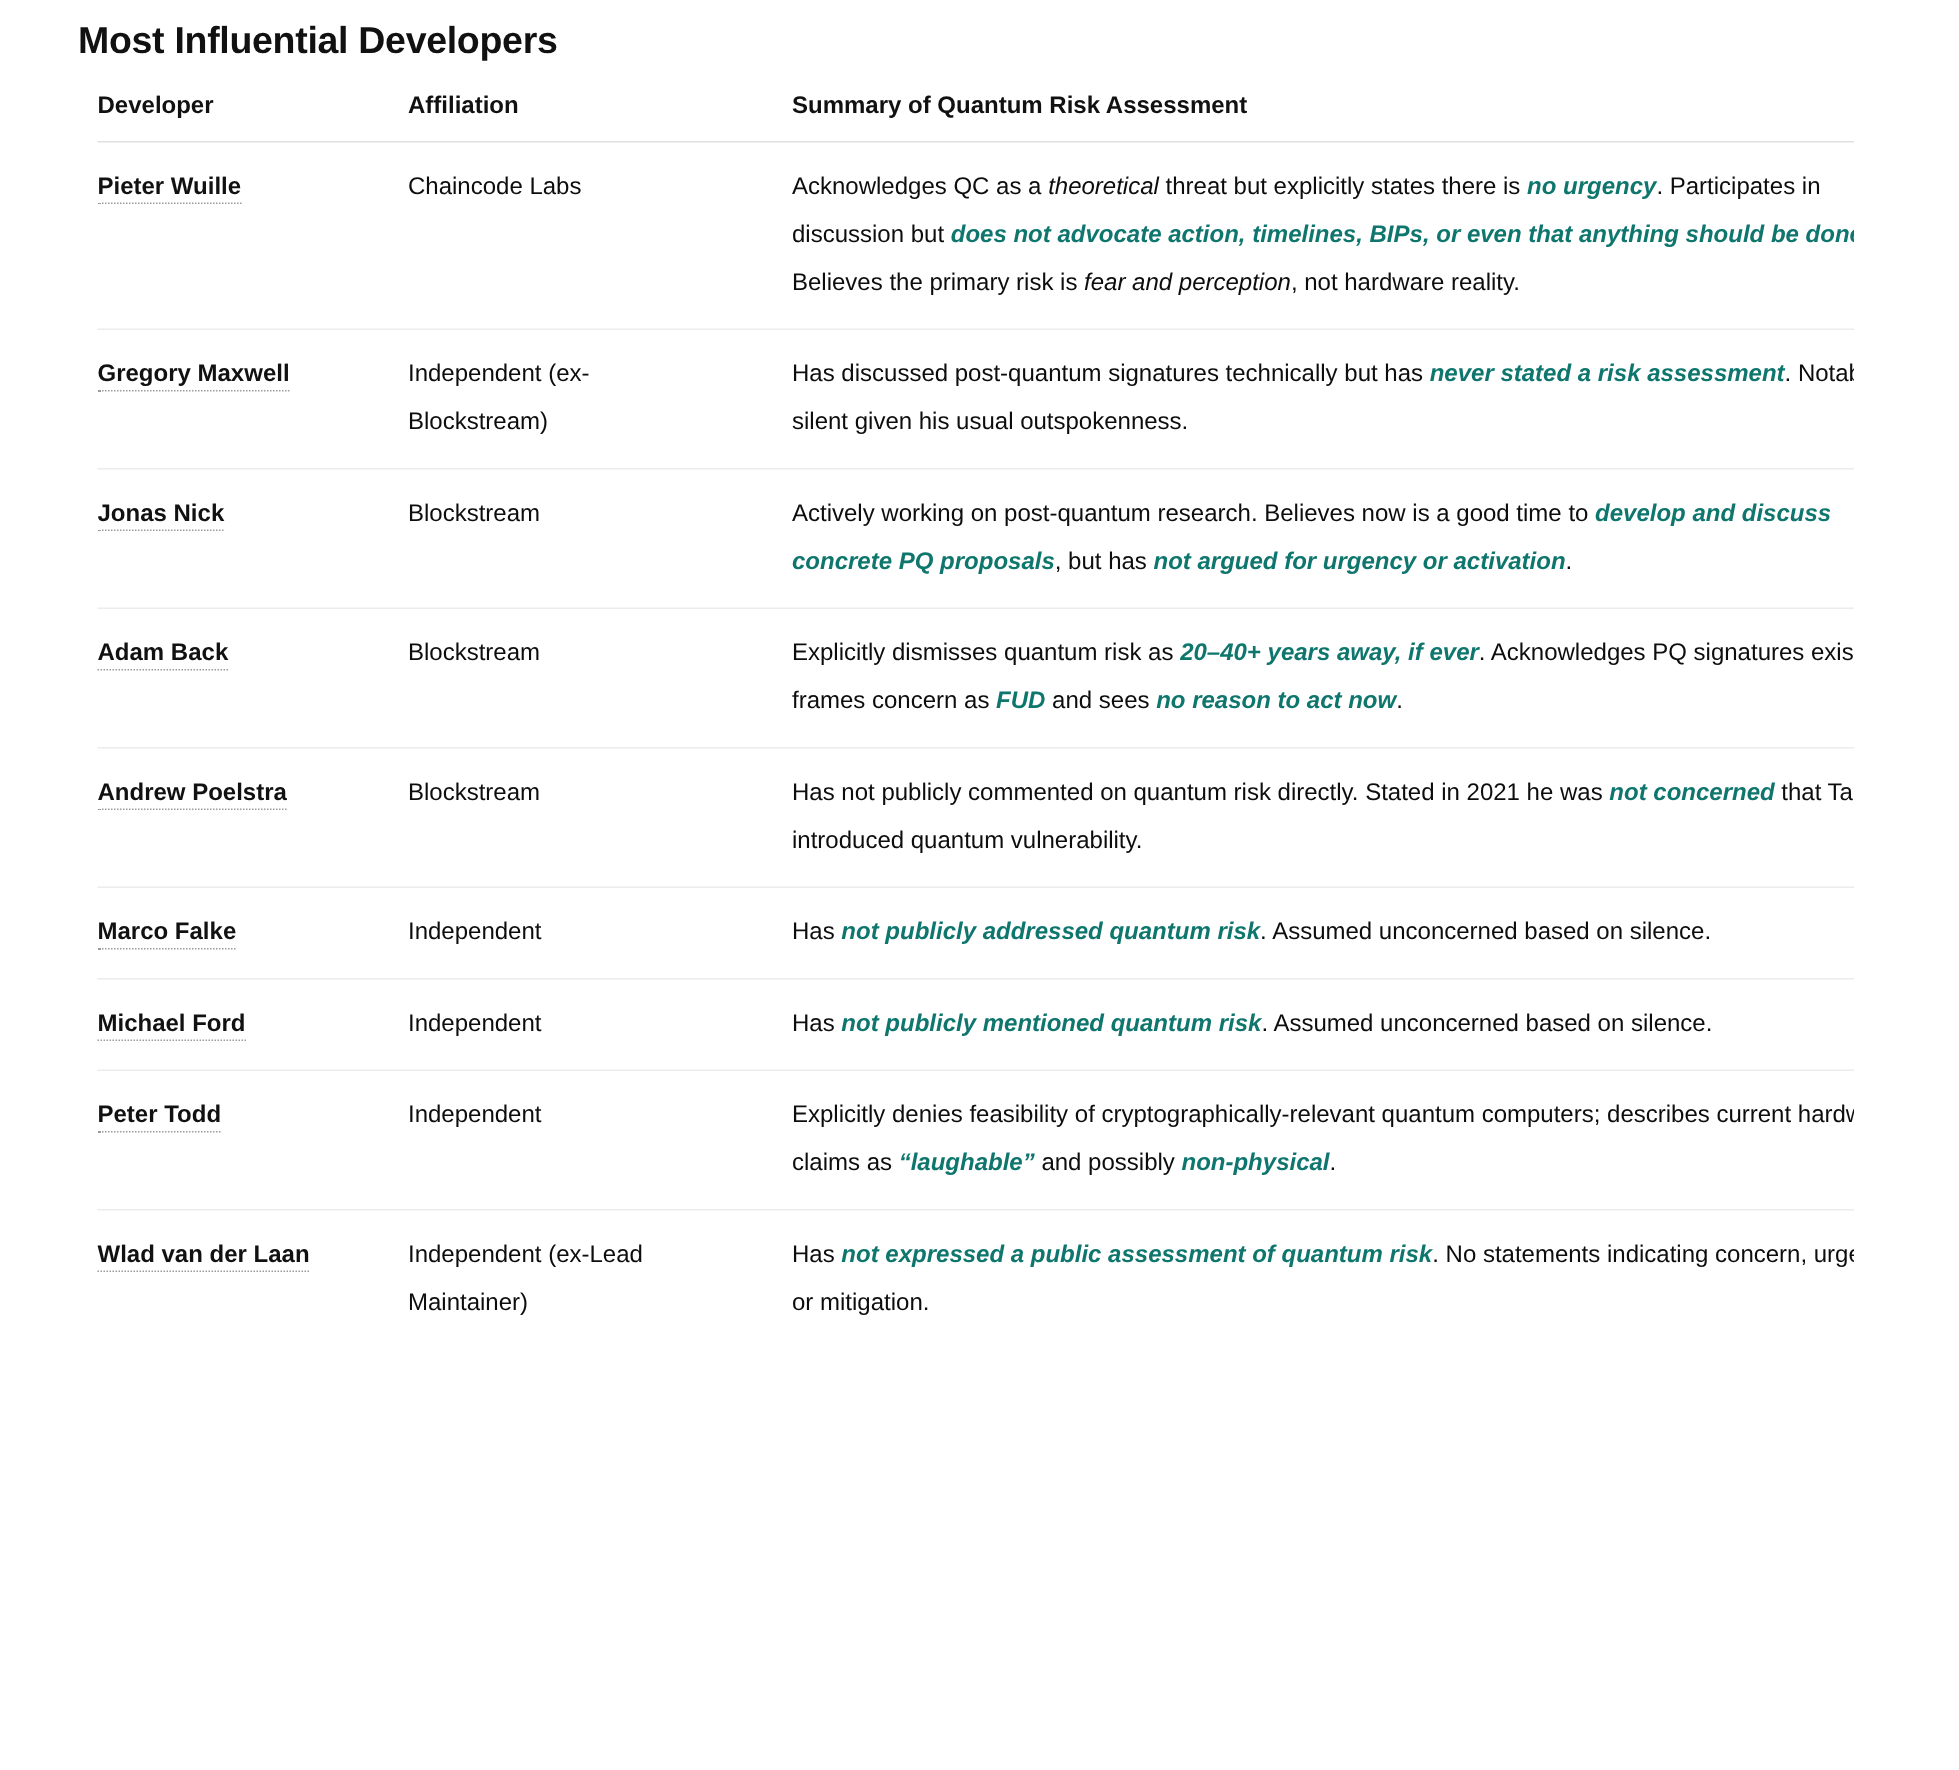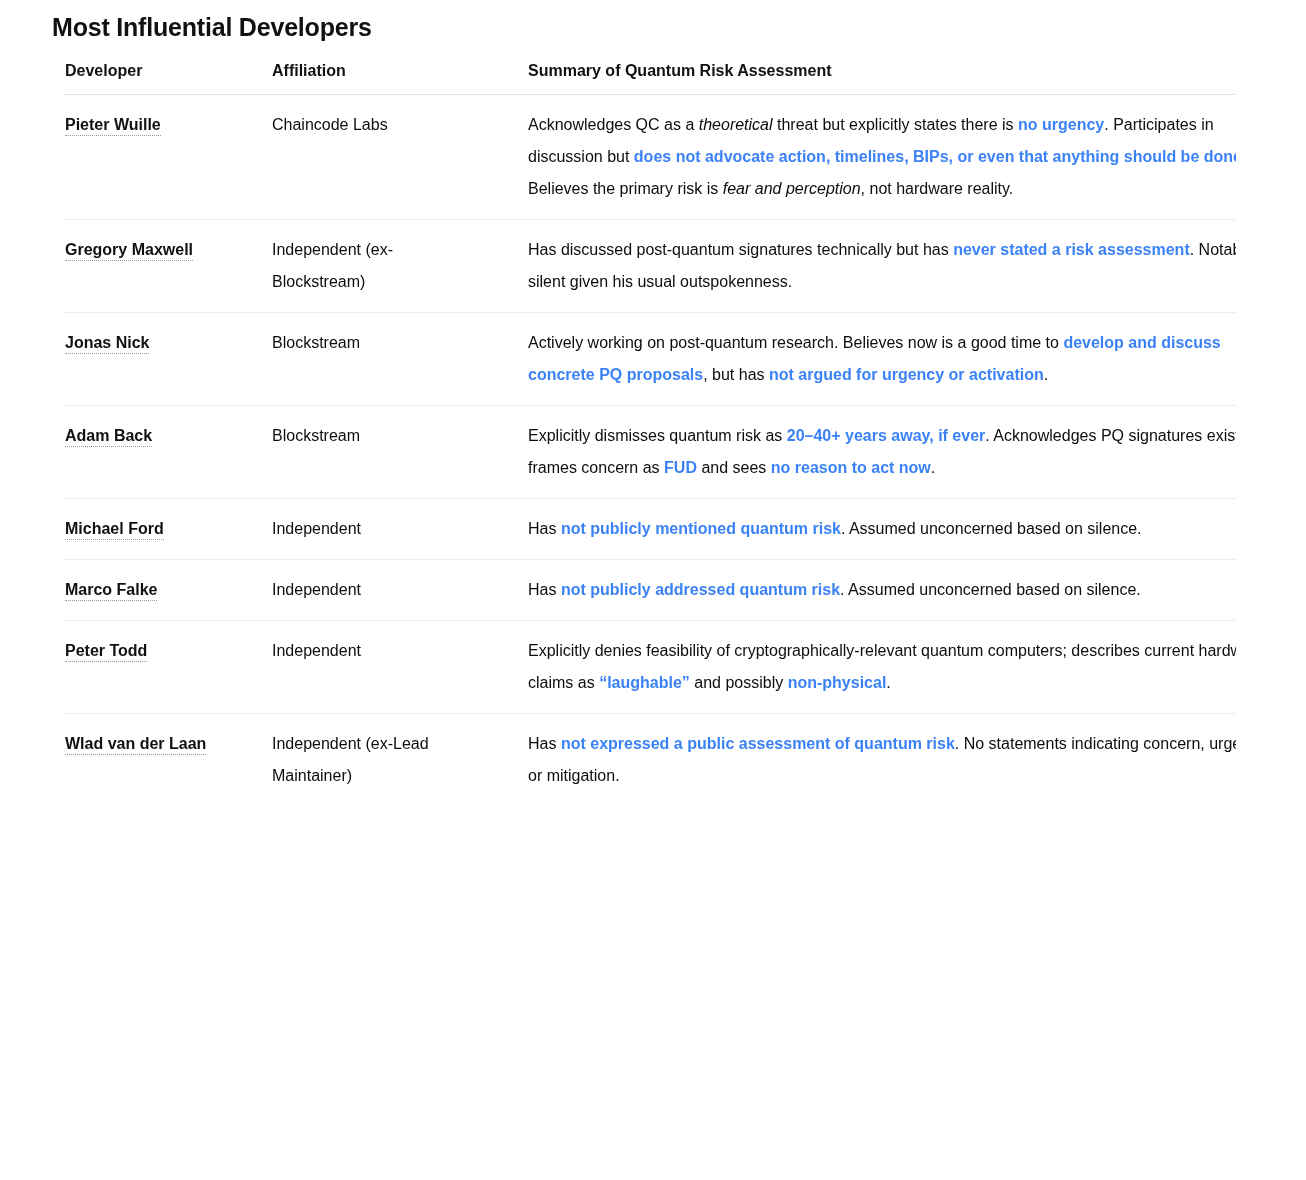--- a/index.html
+++ b/index.html
@@ -54,21 +54,21 @@
   td.col-aff { padding-right: 48px; }
   td.col-sum { padding-right: 2px; }
   .dev-name {
     font-weight: 700;
     color: #111111;
     border-bottom: 1px dotted #9b9b9b;
     padding-bottom: 2px;
     cursor: pointer;
     text-align: center;
   }
-  td.col-sum strong { font-weight: 700; color: #3b82f6; }
+  td.col-sum strong { font-weight: 700; color: #0f766e; font-style: italic; }
   td.col-sum em { font-style: italic; }
 </style>
 </head>
 <body>
 
 <div class="page">
   <h1 class="title">Most Influential Developers</h1>
 
   <table class="dev-table">
     <colgroup>
@@ -98,28 +98,33 @@
           <td class="col-dev"><span class="dev-name">Jonas Nick</span></td>
           <td class="col-aff">Blockstream</td>
           <td class="col-sum">Actively working on post-quantum research. Believes now is a good time to <strong>develop and discuss concrete PQ proposals</strong>, but has <strong>not argued for urgency or activation</strong>.</td>
         </tr>
         <tr>
           <td class="col-dev"><span class="dev-name">Adam Back</span></td>
           <td class="col-aff">Blockstream</td>
           <td class="col-sum">Explicitly dismisses quantum risk as <strong>20–40+ years away, if ever</strong>. Acknowledges PQ signatures exist but frames concern as <strong>FUD</strong> and sees <strong>no reason to act now</strong>.</td>
         </tr>
         <tr>
-          <td class="col-dev"><span class="dev-name">Michael Ford</span></td>
-          <td class="col-aff">Independent</td>
-          <td class="col-sum">Has <strong>not publicly mentioned quantum risk</strong>. Assumed unconcerned based on silence.</td>
+          <td class="col-dev"><span class="dev-name">Andrew Poelstra</span></td>
+          <td class="col-aff">Blockstream</td>
+          <td class="col-sum">Has not publicly commented on quantum risk directly. Stated in 2021 he was <strong>not concerned</strong> that Taproot introduced quantum vulnerability.</td>
         </tr>
         <tr>
           <td class="col-dev"><span class="dev-name">Marco Falke</span></td>
           <td class="col-aff">Independent</td>
           <td class="col-sum">Has <strong>not publicly addressed quantum risk</strong>. Assumed unconcerned based on silence.</td>
+        </tr>
+        <tr>
+          <td class="col-dev"><span class="dev-name">Michael Ford</span></td>
+          <td class="col-aff">Independent</td>
+          <td class="col-sum">Has <strong>not publicly mentioned quantum risk</strong>. Assumed unconcerned based on silence.</td>
         </tr>
         <tr>
           <td class="col-dev"><span class="dev-name">Peter Todd</span></td>
           <td class="col-aff">Independent</td>
           <td class="col-sum">Explicitly denies feasibility of cryptographically-relevant quantum computers; describes current hardware claims as <strong>“laughable”</strong> and possibly <strong>non-physical</strong>.</td>
         </tr>
         <tr>
           <td class="col-dev"><span class="dev-name">Wlad van der Laan</span></td>
           <td class="col-aff">Independent (ex-Lead Maintainer)</td>
           <td class="col-sum">Has <strong>not expressed a public assessment of quantum risk</strong>. No statements indicating concern, urgency, or mitigation.</td>

